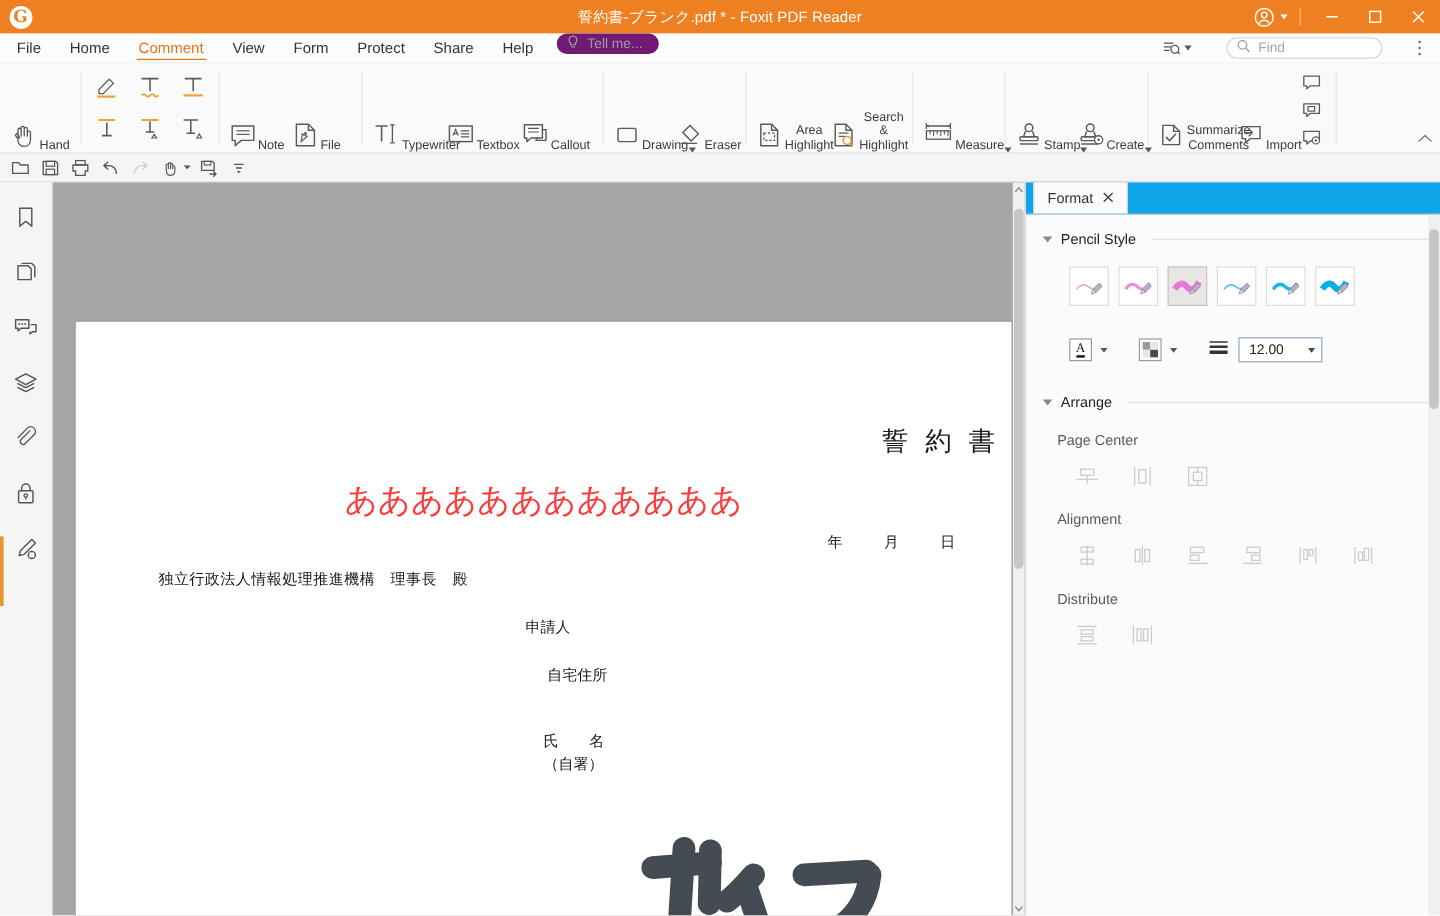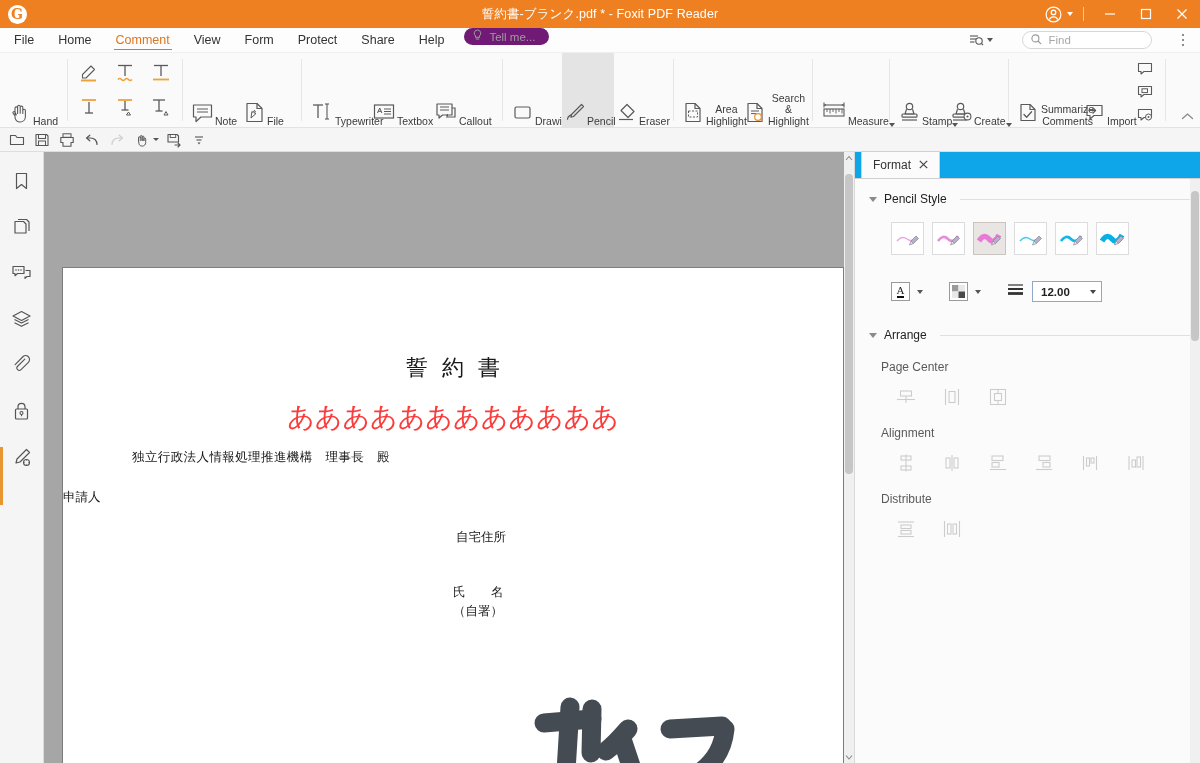--- a/index.html
+++ b/index.html
@@ -121,30 +121,30 @@
   .docarea {
     flex: 1; background: #a6a6a6; overflow: hidden; position: relative;
     display: flex; justify-content: center;
   }
   .page {
     position: absolute; top: 115px; left: 18px; width: 782px; height: 600px;
     background: #ffffff; border: 1px solid #7d7d7d;
     font-family: "DejaVu Serif", "Liberation Serif", serif;
   }
   .doc-title {
-    text-align: center; font-size: 22px; letter-spacing: 14px; color: #1a1a1a;
+    text-align: right; font-size: 22px; letter-spacing: 14px; color: #1a1a1a;
     margin-top: 85px; padding-left: 14px;
   }
   .doc-red {
     text-align: center; color: #fa3c3c; font-size: 27px; margin-top: 16px;
     letter-spacing: 0px; font-family: "DejaVu Serif", serif;
   }
   .doc-date { text-align: right; font-size: 12.5px; color: #1a1a1a; margin-top: 9px; padding-right: 36px; letter-spacing: 11px; }
   .doc-org { font-size: 12.5px; color: #1a1a1a; margin-top: 14px; padding-left: 69px; letter-spacing: .4px; }
-  .doc-apl { font-size: 12.5px; color:#1a1a1a; margin-top: 23px; }
+  .doc-apl { font-size: 12.5px; color:#1a1a1a; margin-top: 23px; padding-left: 375px; }
   .doc-addr { font-size: 12.5px; color:#1a1a1a; margin-top: 23px; padding-left: 393px; }
   .doc-name { font-size: 12.5px; color:#1a1a1a; margin-top: 38px; padding-left: 390px; letter-spacing: .2px; }
   .doc-name2 { font-size: 12.5px; color:#1a1a1a; margin-top: 2px; padding-left: 390px; }
   .doc-dob { font-size: 12.5px; color:#1a1a1a; margin-top: 20px; padding-left: 388px; }
   .doc-dob span { display:inline-block; }
   .sig { position: absolute; left: 467px; top: 425px; pointer-events: none; }
 
   .vscroll {
     position:absolute; right:0; top:0; width:10px; height:100%; background:#f0f0f0;
   }
@@ -176,21 +176,21 @@
     width: 33px; height: 33px; background:#fff; border:1px solid #dcdcdc;
     display:flex;align-items:center;justify-content:center; padding:2px;
   }
   .sw.sel { background:#e8e5e2; border-color:#c9c4bf; }
   .ctrlrow { display:flex; align-items:center; padding: 26px 0 0 26px; gap: 10px; }
   .cbtn { display:flex; align-items:center; gap:4px; }
   .cbox { width:19px;height:19px; border:1px solid #9a9a9a; display:flex;align-items:center;justify-content:center; background:#fff;}
   .numbox {
     width:70px;height:21px;border:1px solid #8fa8c8;background:#fff;
     display:flex;align-items:center;justify-content:space-between;
-    padding:0 5px 0 8px; font-size:11.5px; color:#222;font-weight:bold;
+    padding:0 5px 0 8px; font-size:11.5px; color:#222;
   }
   .sublabel { font-size: 12px; color:#5a5a5a; padding: 14px 0 0 16px; }
   .arow { display:flex; padding: 8px 0 0 18px; gap: 0; }
   .aic { width: 46px; height: 30px; display:flex;align-items:center;justify-content:center; opacity:.35; }
   .fscroll { position:absolute; right:0; top:27px; width:10px; bottom:0; background:#f0f0f0; }
   .fthumb { position:absolute; top:12px; left:1px; width:8px; height:150px; background:#c6c6c6; border-radius:4px; }
 </style>
 </head>
 <body>
 
@@ -412,29 +412,20 @@
     <div class="rgroup">
       <div class="ritem">
         <div class="ic">
           <svg width="25" height="25" viewBox="0 0 25 25">
               <rect x="5" y="7" width="15" height="11" rx="1.5" fill="none" stroke="#5a5a5a" stroke-width="1.2"></rect>
             </svg>
         </div>
         <div class="lb">Drawing</div>
         <div class="dd"></div>
       </div>
-      <div class="ritem sel">
-        <div class="ic">
-          <svg width="25" height="25" viewBox="0 0 25 25">
-              <path d="M19.5 4.5l2 2-10 10-2.6.6.6-2.6z" fill="none" stroke="#5a5a5a" stroke-width="1.2" stroke-linejoin="round"></path>
-              <path d="M9.5 14.6c-3 1.5-4.2 3.2-4 5.2" fill="none" stroke="#5a5a5a" stroke-width="1.2"></path>
-            </svg>
-        </div>
-        <div class="lb">Pencil</div>
-      </div>
       <div class="ritem">
         <div class="ic">
           <svg width="25" height="25" viewBox="0 0 25 25">
               <path d="M13 4.5l7 7-6 6-7-7z" fill="none" stroke="#5a5a5a" stroke-width="1.2" stroke-linejoin="round"></path>
               <line x1="5" y1="19.5" x2="19" y2="19.5" stroke="#5a5a5a" stroke-width="1.2"></line>
             </svg>
         </div>
         <div class="lb">Eraser</div>
       </div>
     </div>
@@ -677,20 +668,21 @@
             <path d="M15.5 12.5v1M15.5 17.5v1M12.5 15.5h1M17.5 15.5h1" stroke="#555" stroke-width="1"></path>
           </svg>
       </div>
       <div class="nav-marker"></div>
     </div>
 
     <div class="docarea">
       <div class="page">
         <div class="doc-title">誓約書</div>
         <div class="doc-red">ああああああああああああ</div>
+        <div class="doc-date">年　月　日</div>
         <div class="doc-org">独立行政法人情報処理推進機構　理事長　殿</div>
         <div class="doc-apl">申請人</div>
         <div class="doc-addr">自宅住所</div>
         <div class="doc-name">氏　　名</div>
         <div class="doc-name2">（自署）</div>
         <div class="sig" title="サイン">
           <svg width="250" height="110" viewBox="0 0 250 110">
             <g fill="none" stroke="#444b52" stroke-width="19" stroke-linecap="round" stroke-linejoin="round">
               <path d="M14 30 L62 26"></path>
               <path d="M40 14 L36 78 Q33 94 18 92"></path>

